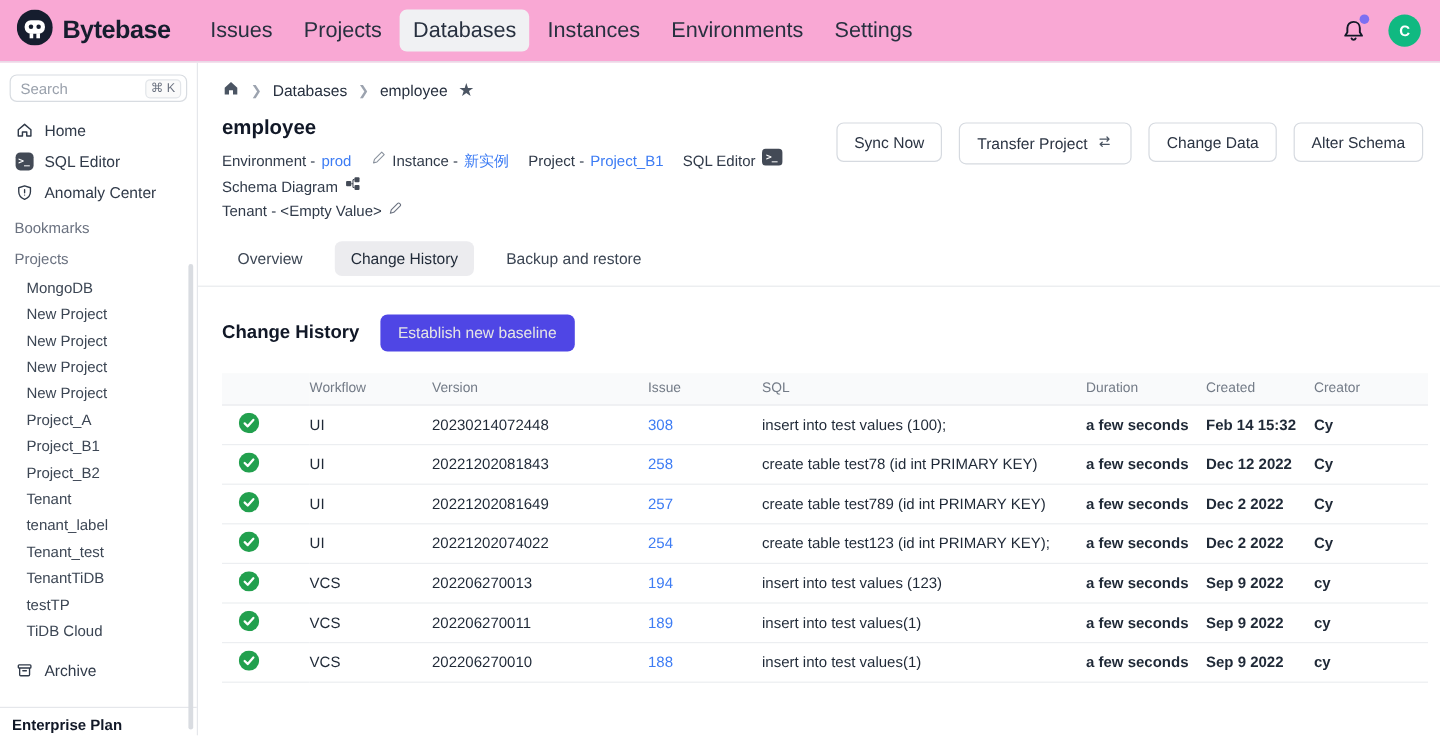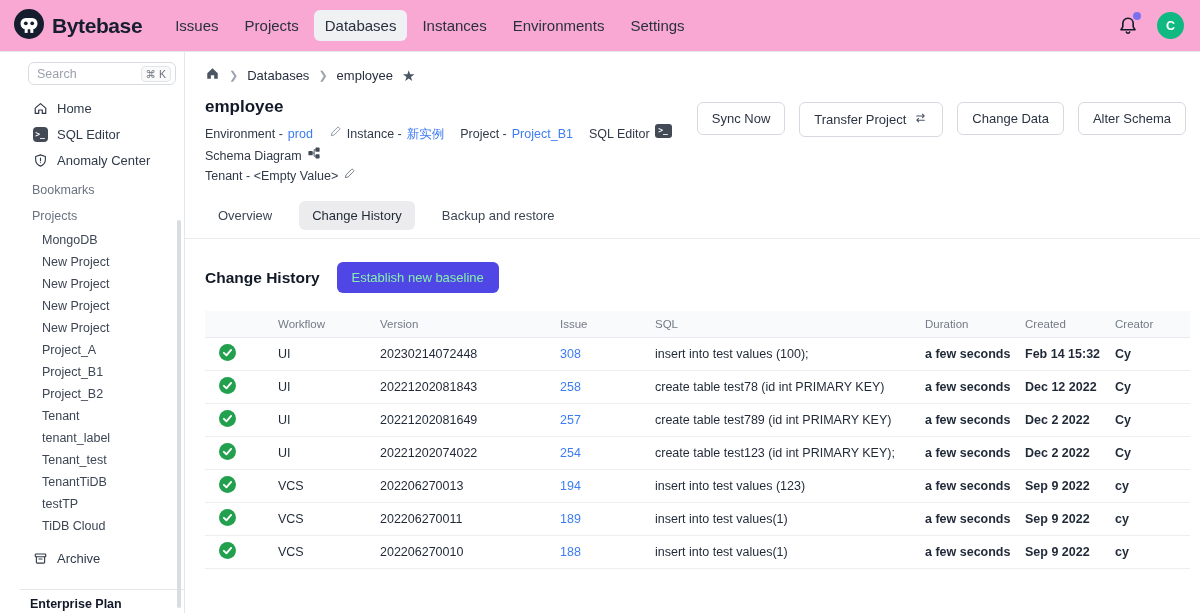--- a/index.html
+++ b/index.html
@@ -6,31 +6,31 @@
   html,body { width:1200px; height:613px; overflow:hidden; background:#fff;
     font-family:"Liberation Sans","DejaVu Sans",sans-serif; color:#1f2937; }
   .viewport { width:1200px; height:613px; display:flex; flex-direction:column; }
 
   
   header { height:52px; flex:0 0 52px; display:flex; align-items:center;
     border-bottom:1px solid #e5e7eb; padding:0 16px 0 14px; background:#f9a8d4; }
   .logo { display:flex; align-items:center; gap:8px; cursor:pointer; }
   .logo-word { font-size:21px; font-weight:700; color:#161d2e; letter-spacing:-0.4px; }
   nav.top { display:flex; align-items:center; gap:4px; margin-left:22px; }
-  .nav-item { font-size:15px; color:#27303f; padding:7px 11px; border-radius:6px; cursor:pointer; }
+  .nav-item { font-size:18px; color:#27303f; padding:7px 11px; border-radius:6px; cursor:pointer; }
   .nav-item.active { background:#f0f1f3; }
   .top-right { margin-left:auto; display:flex; align-items:center; gap:18px; }
   .bell-wrap { position:relative; cursor:pointer; width:22px; height:22px; }
   .bell-dot { position:absolute; top:-3px; right:-2px; width:8px; height:8px;
     border-radius:50%; background:#7c70f2; }
   .avatar { width:27px; height:27px; border-radius:50%; background:#10b981; color:#fff;
     display:flex; align-items:center; justify-content:center; font-size:12.5px; font-weight:700; cursor:pointer; }
 
   
-  .app { flex:1; display:flex; min-height:0;padding-left:20px; }
+  .app { flex:1; display:flex; min-height:0; }
   aside { width:165px; flex:0 0 165px; border-right:1px solid #e5e7eb; position:relative;
     padding-top:10px; display:flex; flex-direction:column; }
   main { flex:1; min-width:0; }
 
   
   .search-box { margin:0 8px; height:23px; border:1px solid #d8dce1; border-radius:6px;
     display:flex; align-items:center; padding:0 4px 0 8px; background:#fff; }
   .search-box input { border:none; outline:none; width:90px; font-size:12.5px; color:#374151;
     font-family:inherit; background:transparent; }
   .search-box input::placeholder { color:#9aa1ac; }
@@ -74,21 +74,21 @@
   
   .tabs { display:flex; gap:14px; margin:15px 0 0 20px; align-items:center; }
   .tab { font-size:13px; color:#3c4654; padding:7px 13px; border-radius:6px; cursor:pointer; }
   .tab.active { background:#ececef; color:#1f2937; }
   .tabs-divider { border-bottom:1px solid #e8eaed; margin-top:8px; }
 
   
   .section { padding:0 10px 0 20px; }
   .sec-head { display:flex; align-items:center; gap:17px; margin-top:23px; }
   .sec-title { font-size:15.5px; font-weight:700; color:#111827; }
-  .btn-primary { background:#4f46e5; color:#86efac; border:none; border-radius:6px;
+  .btn-primary { background:#4f46e5; color:#e5e5e5; border:none; border-radius:6px;
     padding:8px 15px; font-size:13px; font-weight:500; cursor:pointer; font-family:inherit; }
 
   table { border-collapse:collapse; table-layout:fixed; width:100%; margin-top:18px; }
   col.c-status{width:73px;} col.c-workflow{width:102px;} col.c-version{width:180px;}
   col.c-issue{width:95px;} col.c-sql{width:270px;} col.c-duration{width:100px;}
   col.c-created{width:90px;} col.c-creator{width:auto;}
   thead th { background:#f9fafb; font-size:11.5px; font-weight:400; color:#737b87;
     text-align:left; padding:7px 6px 7px 0; border-bottom:1px solid #e8eaed; }
   thead th.first { padding-left:14px; }
   tbody td { font-size:12.5px; color:#1f2937; padding:6px 6px 6px 0; border-bottom:1px solid #eceef1; height:29px; }

